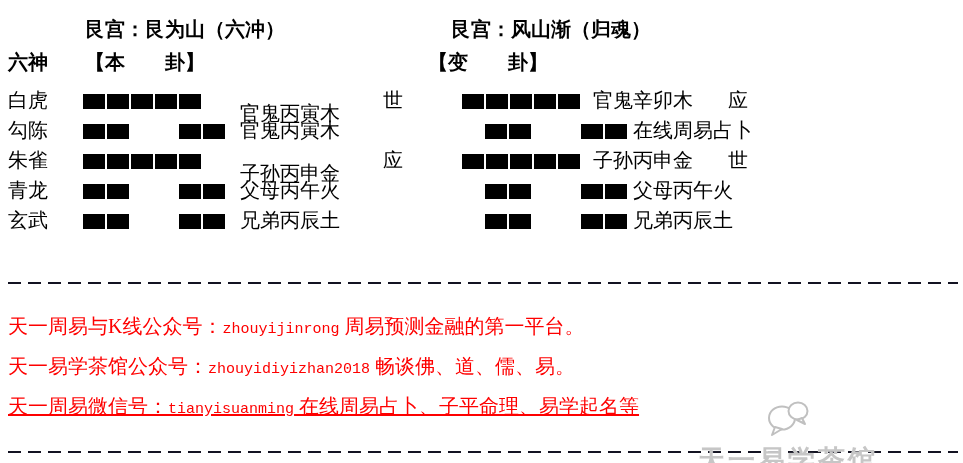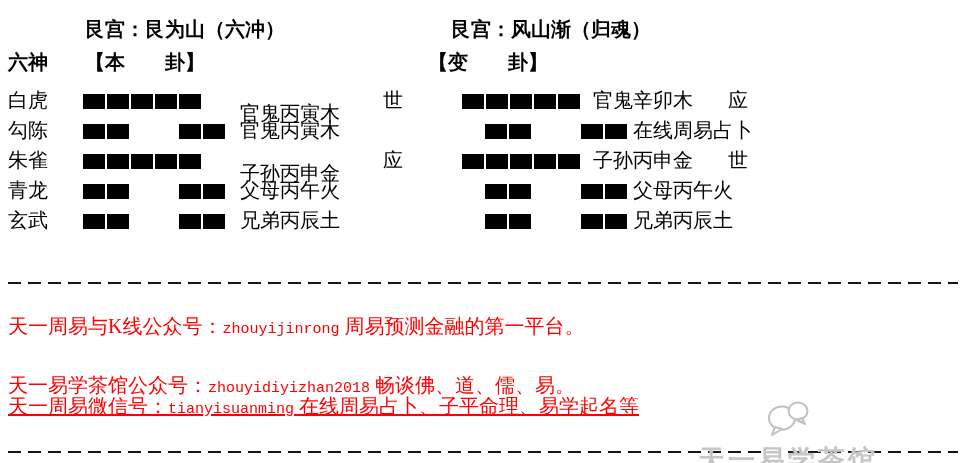--- a/index.html
+++ b/index.html
@@ -51,21 +51,21 @@
     background:repeating-linear-gradient(90deg,#131322 0 13px,transparent 13px 20px);
   }
   .dash-top    { top:282px; }
   .dash-bottom { top:451px; }
 
   
   .red-line { position:absolute; left:8px; font-size:20px; line-height:28px;
               color:var(--red,#fe0000); white-space:pre; }
   .red-line .code { font-family:"Liberation Mono","DejaVu Sans Mono",monospace; font-size:15px; }
   .red-1 { top:312px; }
-  .red-2 { top:352px;margin-top:19px; }
+  .red-2 { top:352px; }
   .red-3 { top:392px;text-decoration:underline; }
 
   
   .watermark { position:absolute; left:698px; top:396px; display:flex; align-items:center;flex-direction:column; }
   .wm-logo { width:46px; height:46px; flex:0 0 auto; }
   .wm-text { font-size:27px; font-weight:bold; color:var(--wm,#c6c6c6); letter-spacing:3px;
              white-space:pre; text-shadow:0 0 1px #ffffff; }
 </style>
 </head>
 <body>

